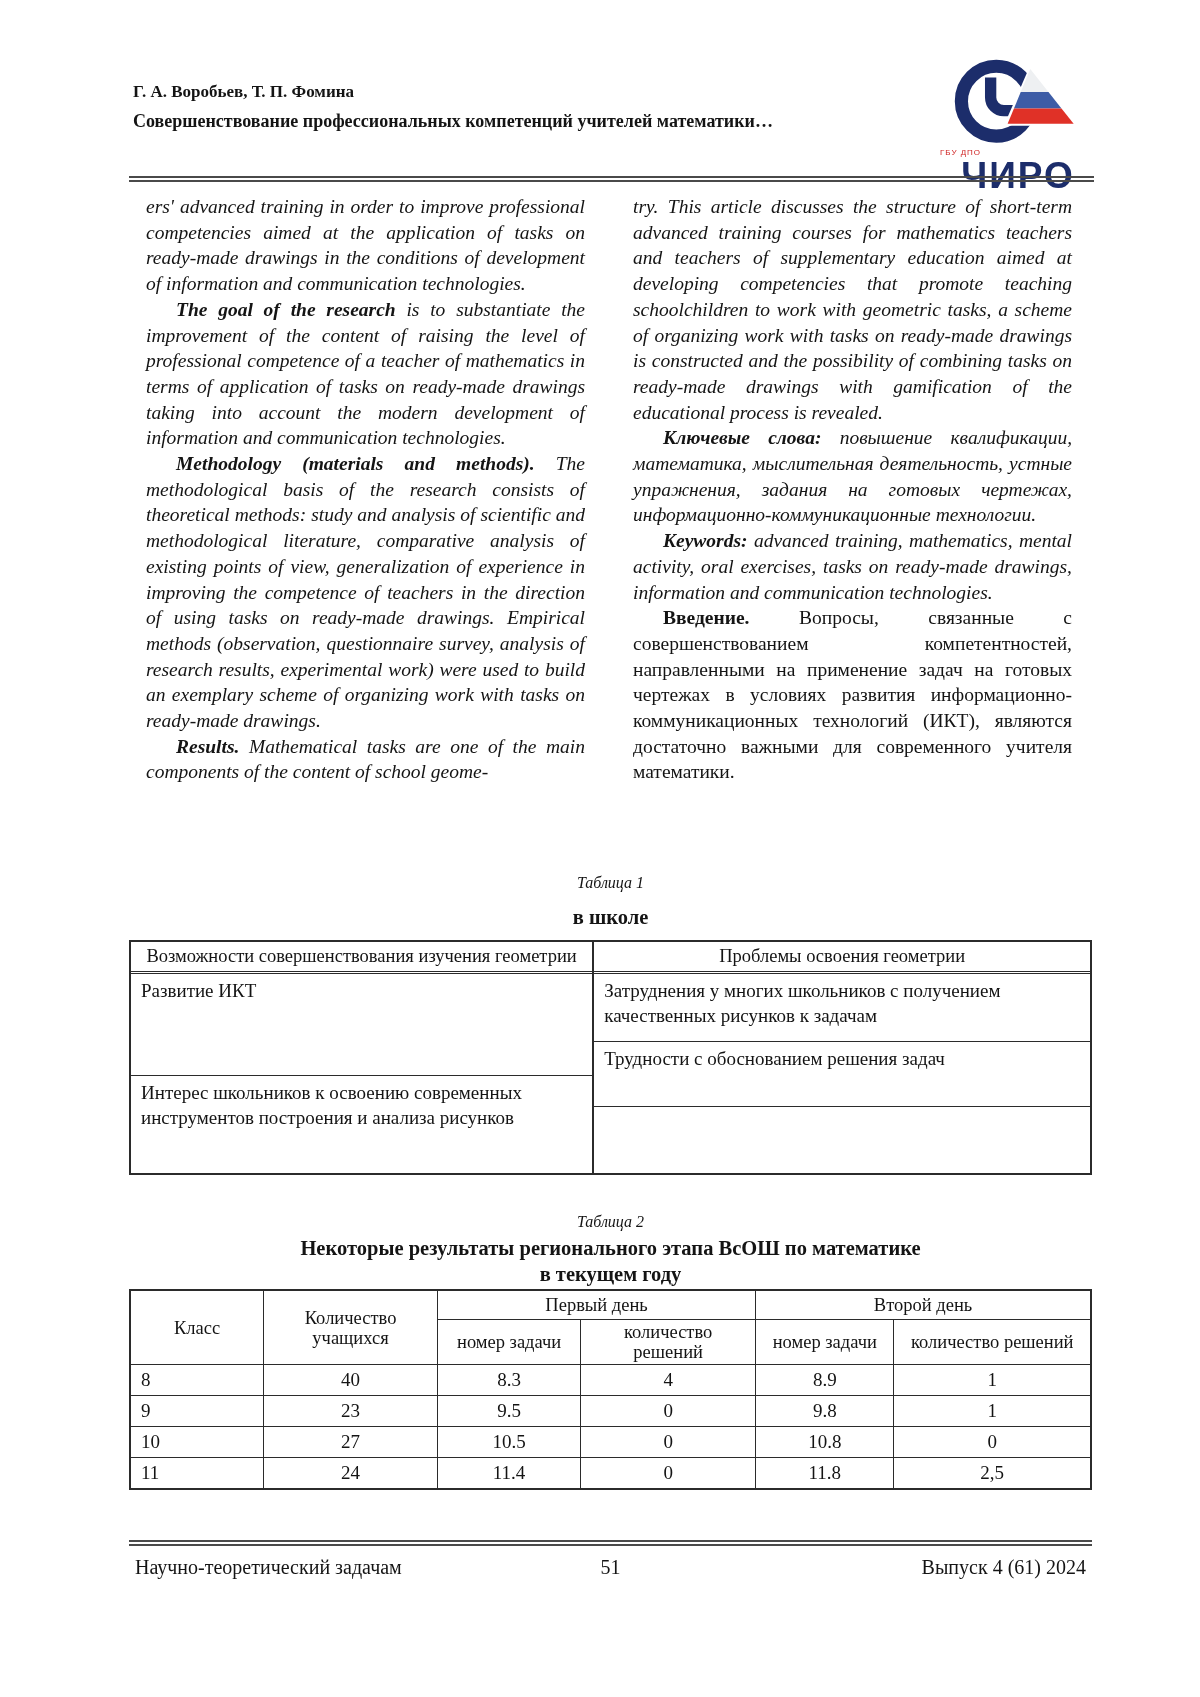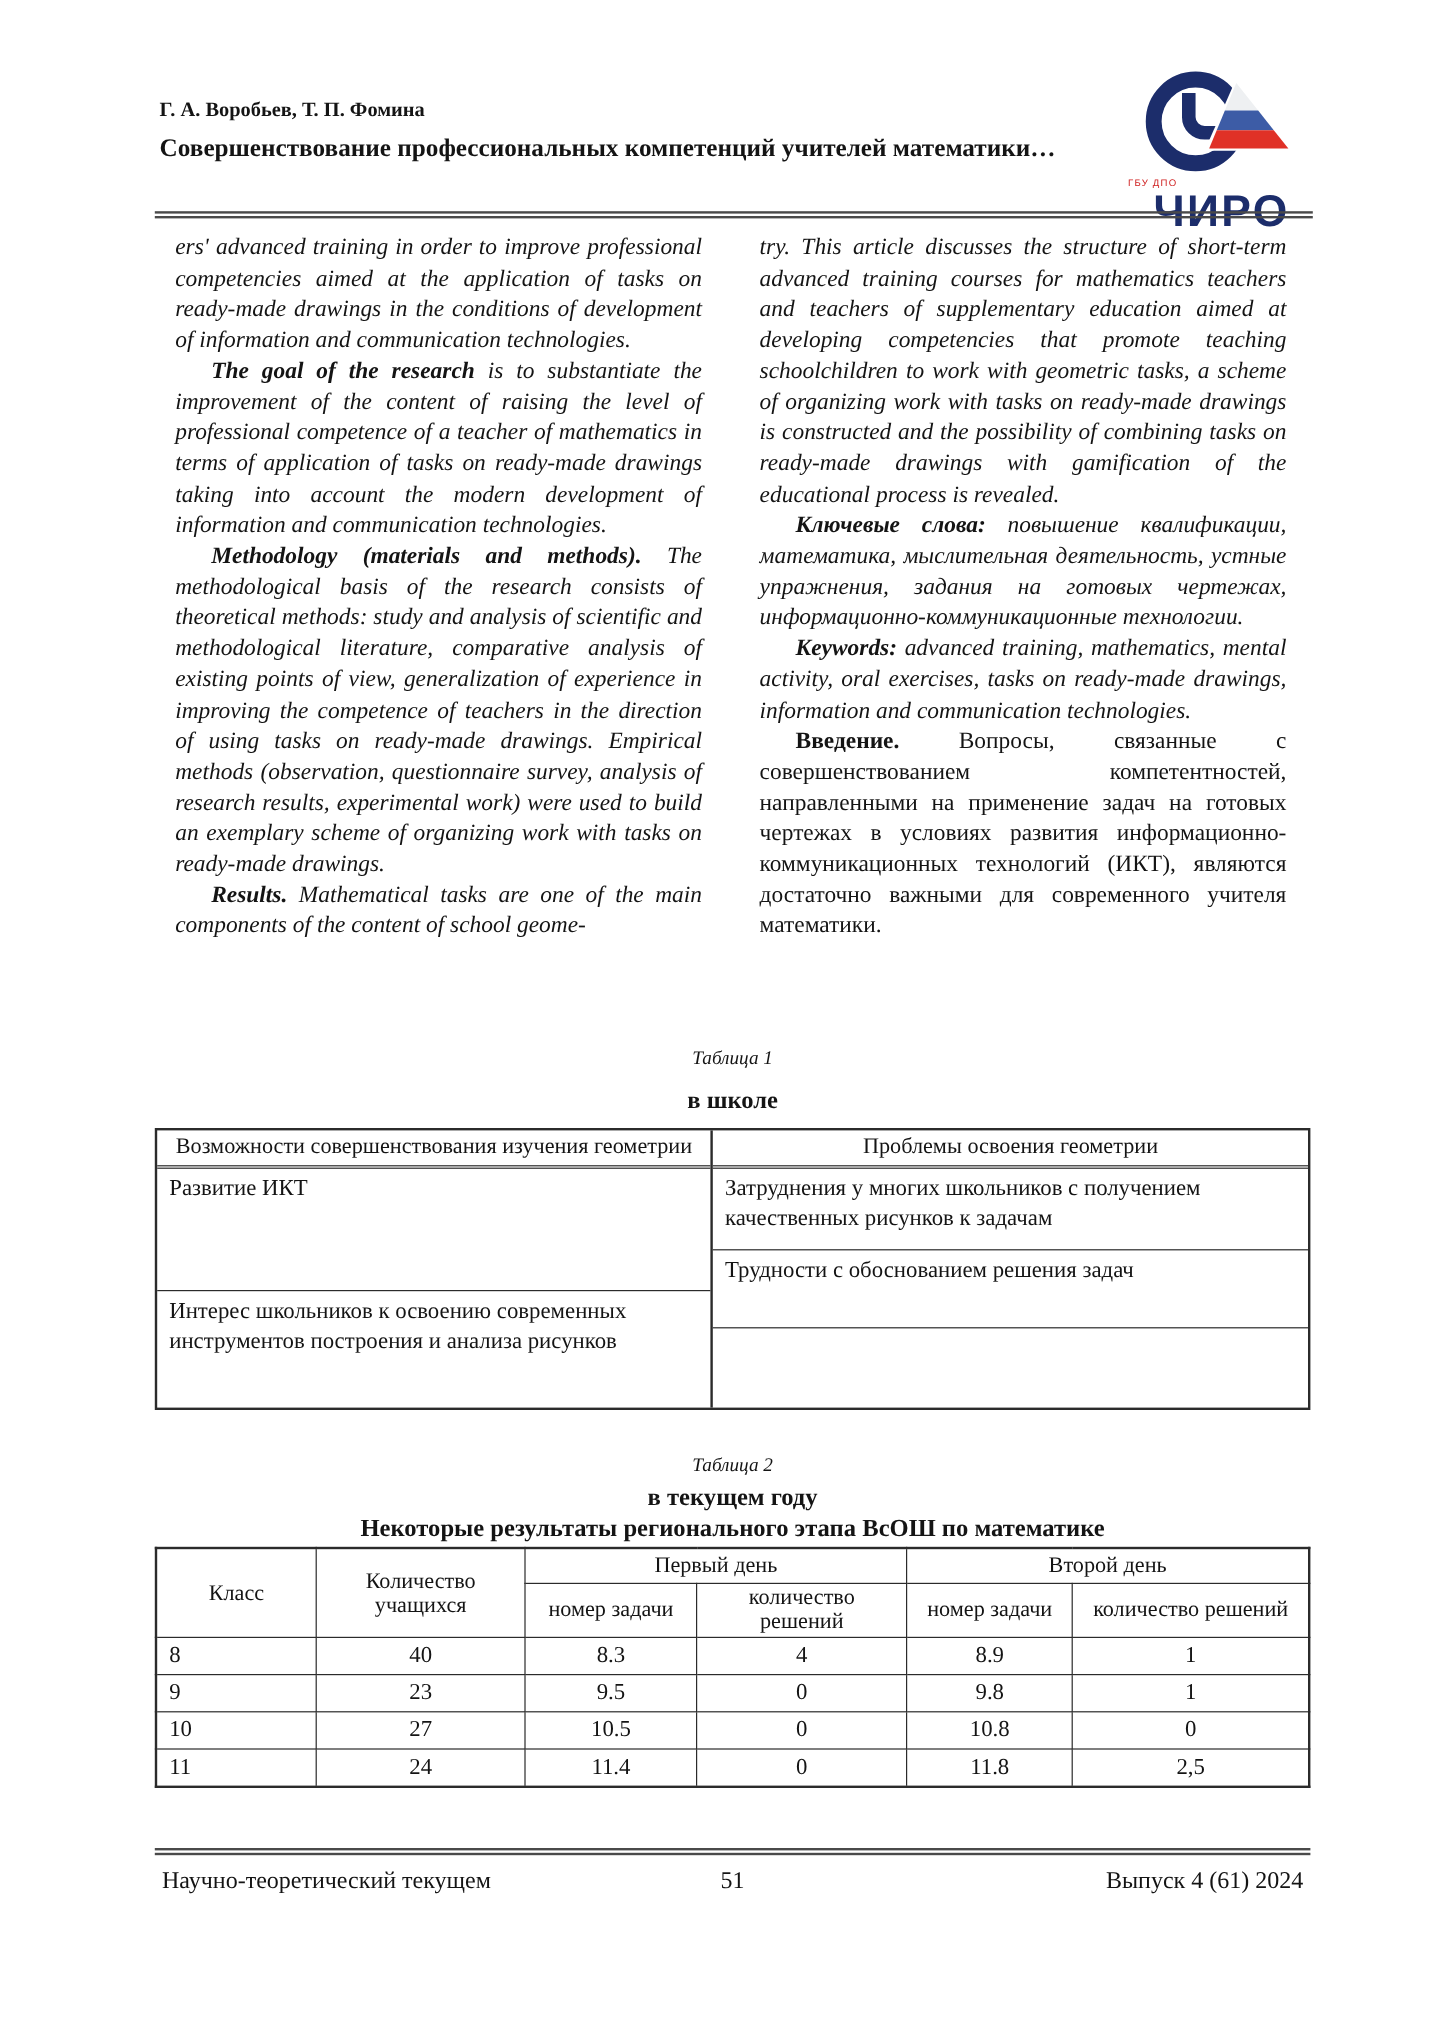--- a/index.html
+++ b/index.html
@@ -5,21 +5,21 @@
   html,body { margin:0; padding:0; background:#e8e8e8; }
   .page {
     position:relative; width:1200px; height:1697px; margin:0 auto;
     background:#ffffff; color:#141414;
     font-family:"Liberation Serif", serif;
     overflow:hidden;
   }
   
   .header-text { position:absolute; top:82px; left:133px; width:760px; }
   .authors { font-size:17px; font-weight:bold; margin:0 0 9px 0; }
-  .running-title { font-size:21px; font-weight:bold; margin:0; }
+  .running-title { font-size:18px; font-weight:bold; margin:0; }
   .logo { position:absolute; top:54px; left:940px; width:156px; text-align:center; }
   .logo svg { display:block; margin:0 auto; }
   .logo-sub { font-size:8px; color:#cf1f1f; letter-spacing:1px; text-align:left; padding-right:10px; margin-top:-6px; font-family:"Liberation Sans", sans-serif; }
   .logo-acronym { font-size:37px; line-height:1; font-weight:bold; color:#1c2d6b; letter-spacing:2px; font-family:"Liberation Sans", sans-serif; }
   .rule { border-top:2px solid #4a4a4a; border-bottom:2px solid #4a4a4a; height:2px; }
   .rule-top { position:absolute; top:176px; left:129px; right:106px; }
   
   .cols { position:absolute; top:194px; left:146px; right:128px; display:flex; gap:48px; }
   .col { flex:1; }
   .para { margin:0; font-size:19.5px; line-height:25.7px; text-align:justify; font-style:italic; }
@@ -112,22 +112,22 @@
       </div>
       <div class="t1col t1r">
         <div class="t1cell t1head">Проблемы освоения геометрии</div>
         <div class="t1cell h68">Затруднения у многих школьников с получением качественных рисунков к задачам</div>
         <div class="t1cell h65">Трудности с обоснованием решения задач</div>
       </div>
     </div>
 
     <div class="tbl-caption" style="margin-top:36px;">Таблица 2</div>
     <div class="tbl-title" style="margin-top:2px;">
+      <div>Некоторые результаты регионального этапа ВсОШ по математике</div>
       <div>в текущем году</div>
-      <div>Некоторые результаты регионального этапа ВсОШ по математике</div>
     </div>
 
     <table class="t2">
       <colgroup>
         <col style="width:13.9%">
           <col style="width:18.1%">
           <col style="width:14.9%">
         <col style="width:18.2%">
           <col style="width:14.4%">
           <col>
@@ -179,19 +179,19 @@
           <td>11.8</td>
           <td>2,5</td>
         </tr>
       </tbody>
     </table>
   </div>
 
   <div class="footer">
     <div class="rule"></div>
     <div class="footer-text">
-      <span class="fl">Научно-теоретический текущем</span>
+      <span class="fl">Научно-теоретический задачам</span>
       <span class="fc">51</span>
       <span class="fr">Выпуск 4 (61) 2024</span>
     </div>
   </div>
 
 </div>
 
 </body></html>

